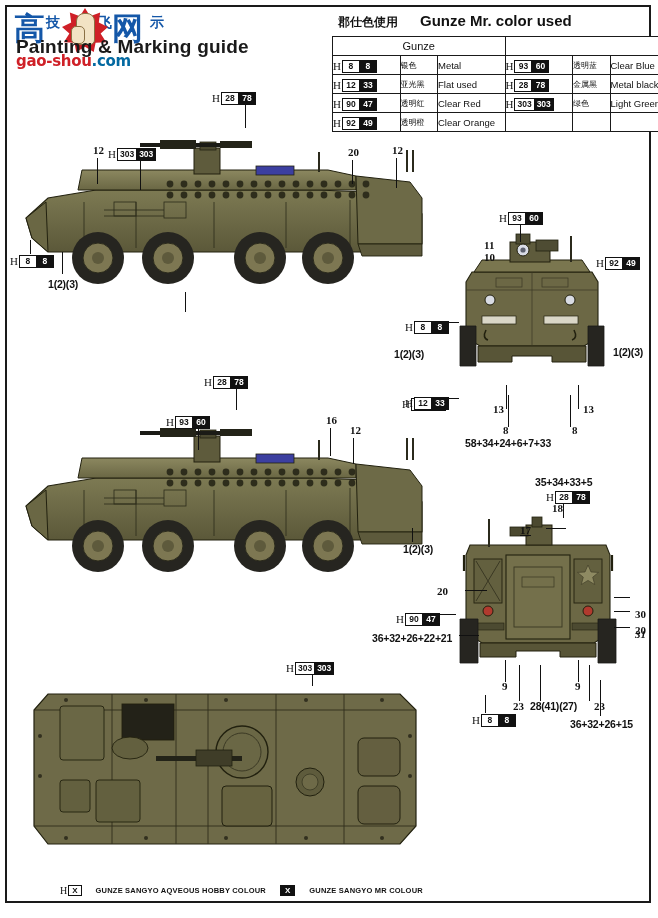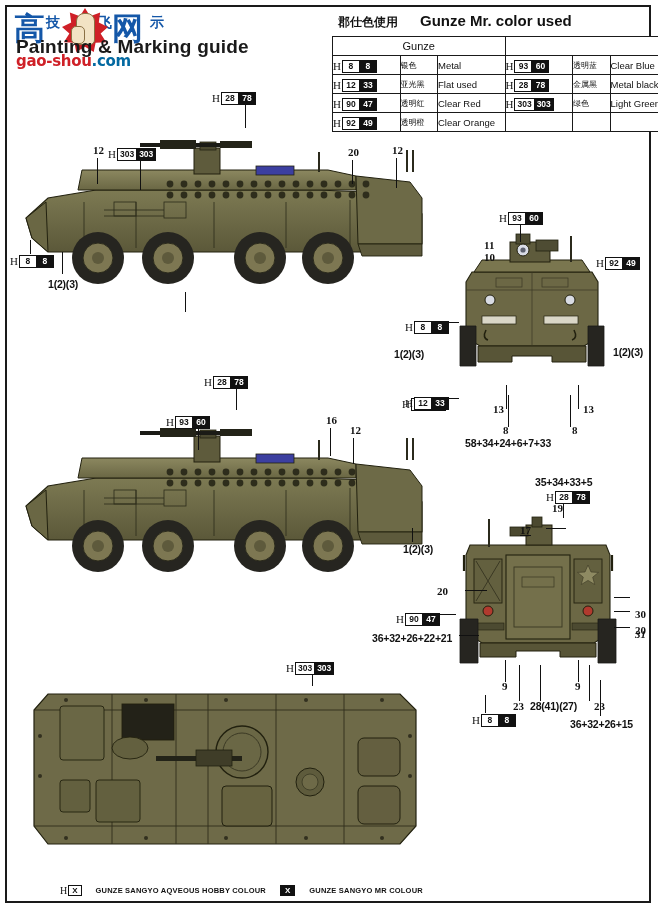--- a/index.html
+++ b/index.html
@@ -646,21 +646,21 @@
             <span class="b">47</span>
           </span>
         </span></div>
       <div class="callout" style="left: 472px; top: 710px;"><span class="chip">
           <span class="h">H</span>
           <span class="box">
             <span class="w">8</span>
             <span class="b">8</span>
           </span>
         </span></div>
-      <div class="num" style="left: 552px; top: 502px;">19</div>
+      <div class="num" style="left: 552px; top: 502px;">18</div>
       <div class="num" style="left: 520px; top: 524px; text-decoration: underline;">17</div>
       <div class="num" style="left: 437px; top: 585px;">20</div>
       <div class="num" style="left: 635px; top: 628px; font-style: italic;">31</div>
       <div class="num" style="left: 635px; top: 608px;">30</div>
       <div class="num" style="left: 635px; top: 624px;">20</div>
       <div class="numb" style="left: 372px; top: 632px;">36+32+26+22+21</div>
       <div class="num" style="left: 502px; top: 680px;">9</div>
       <div class="num" style="left: 575px; top: 680px;">9</div>
       <div class="num" style="left: 513px; top: 700px;">23</div>
       <div class="numb" style="left: 530px; top: 700px;">28(41)(27)</div>

